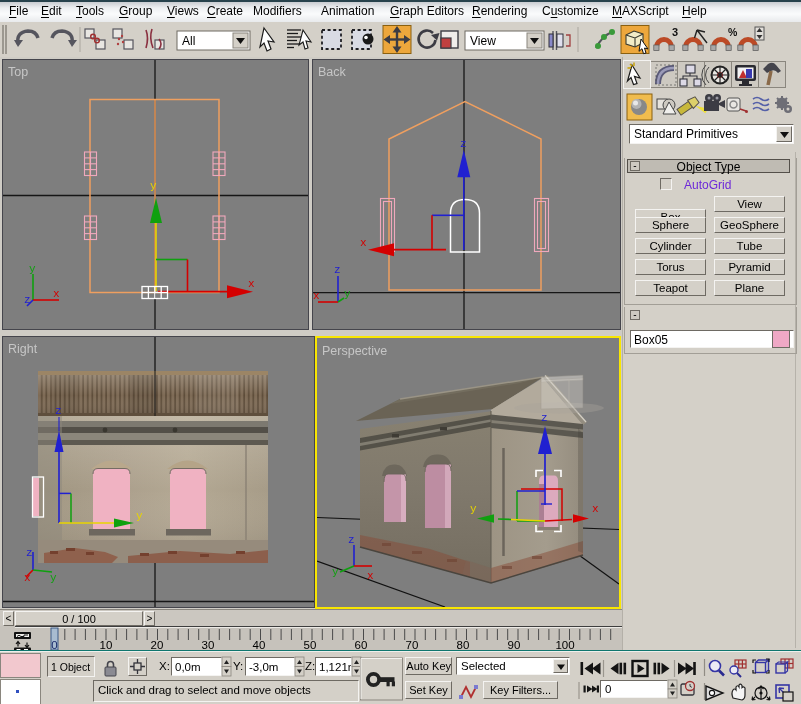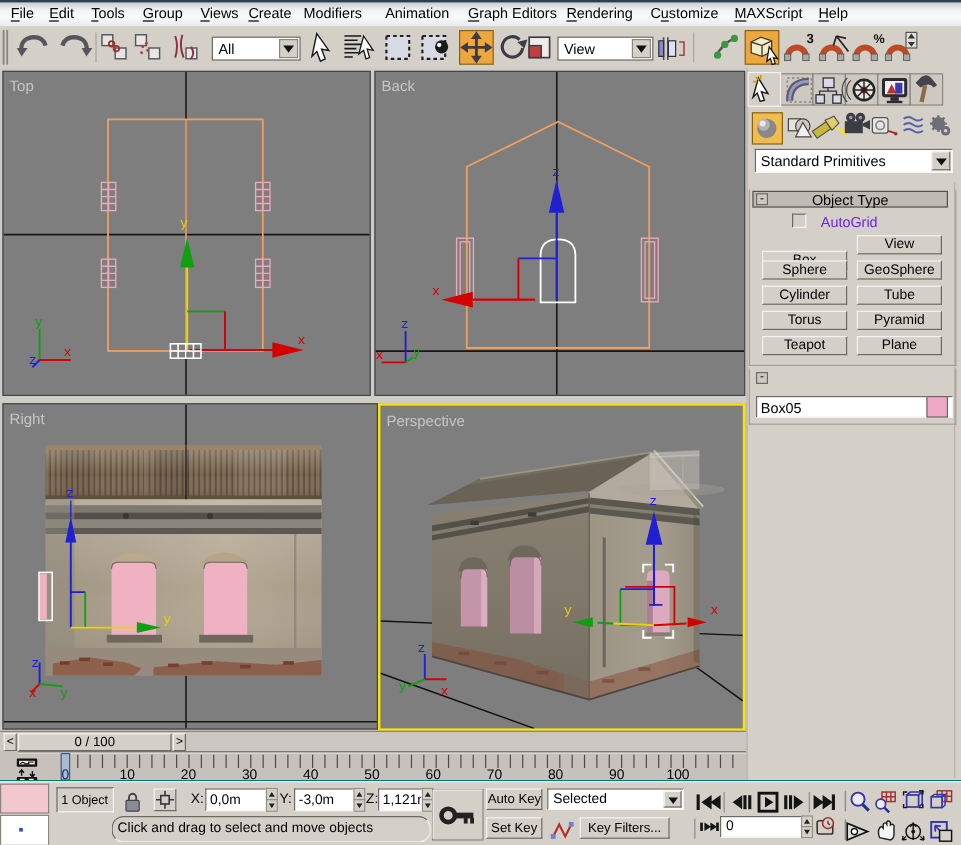--- a/index.html
+++ b/index.html
@@ -637,21 +637,21 @@
       <span class="abs" style="left:3px;top:3px;">0,0m</span>
     </div>
 <div class="abs" style="left:233px;top:9px;font-size:11.5px;">Y:</div>
 <div class="abs sunk" style="left:245px;top:6px;width:50px;height:19px;font-size:11.5px;">
       <span class="abs" style="left:3px;top:3px;">-3,0m</span>
     </div>
 <div class="abs" style="left:305px;top:9px;font-size:11.5px;">Z:</div>
 <div class="abs sunk" style="left:315px;top:6px;width:37px;height:19px;font-size:11.5px;overflow:hidden;">
       <span class="abs" style="left:3px;top:3px;white-space:nowrap;">1,121m</span>
     </div>
-<div class="abs sunk" style="left:93px;top:29px;width:266px;height:22px;background:#d4d0c8;font-size:11.5px;border-radius:10px;">
+<div class="abs sunk" style="left:93px;top:29px;width:266px;height:22px;background:#d4d0c8;font-size:11.5px;">
       <span class="abs" style="left:4px;top:3px;">Click and drag to select and move objects</span>
     </div>
 <div class="abs btn" style="left:405px;top:6px;width:47px;height:18px;font-size:11px;text-align:right;line-height:17px;">Auto Key</div>
 <div class="abs btn" style="left:405px;top:30px;width:47px;height:18px;font-size:11px;text-align:center;line-height:17px;">Set Key</div>
 <div class="abs sunk" style="left:456px;top:6px;width:114px;height:18px;font-size:11.5px;">
 <span class="abs" style="left:4px;top:2px;">Selected</span>
 <div class="abs btn" style="right:1px;top:1px;width:15px;height:14px;"></div>
 <svg class="abs" style="right:2px;top:5px" width="12" height="8">
         <path d="M2 1.5 l8 0 -4 5.5 z" fill="#101010"></path>
       </svg>

